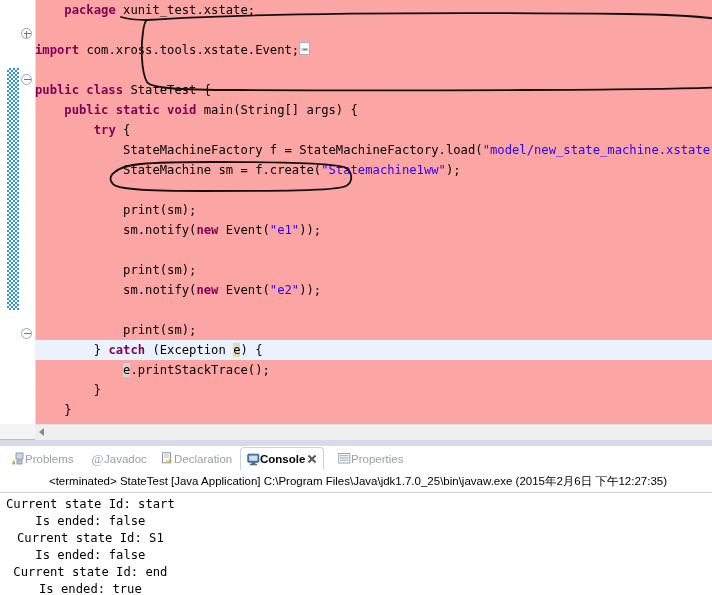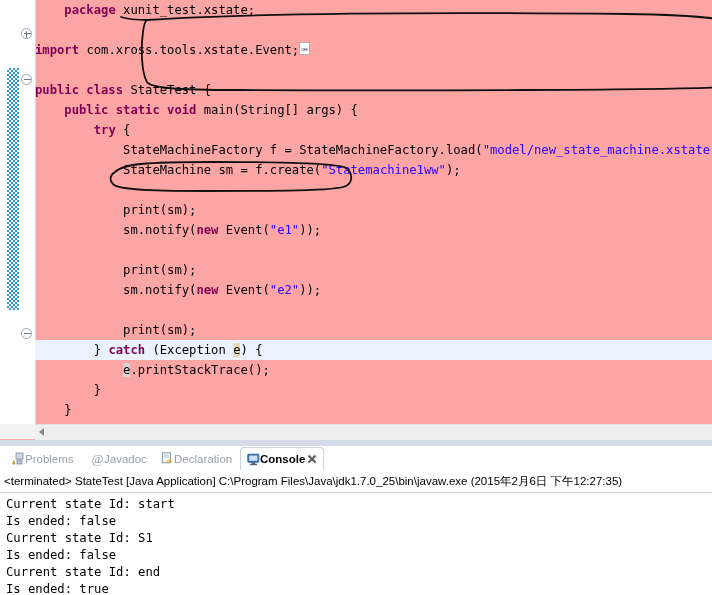--- a/index.html
+++ b/index.html
@@ -63,21 +63,21 @@
        font-family:"Liberation Sans", sans-serif;font-size:11.5px;color:#9aa0a6;padding:0 6px;box-sizing:border-box;}
   .tab.active{color:#000000;font-weight:bold;background:#ffffff;
       border:1px solid #c8d3e0;border-bottom:none;border-radius:4px 4px 0 0;top:1px;height:23px;}
   .ticon{width:13px;height:13px;position:relative;flex:0 0 13px;}
   .close-x{width:10px;height:10px;position:relative;margin-left:2px;}
   .close-x::before,.close-x::after{content:"";position:absolute;left:0;top:4px;width:10px;height:2px;background:#5a5a5a;}
   .close-x::before{transform:rotate(45deg);}
   .close-x::after{transform:rotate(-45deg);}
 
   
-  .console{position:absolute;left:0;top:470px;width:712px;height:125px;background:#ffffff;}
+  .console{position:absolute;left:0;top:470px;width:712px;height:125px;background:#ffffff;text-align:center;}
   .con-head{position:absolute;left:4px;top:4px;right:0;
      font-family:"Liberation Sans", sans-serif;font-size:11.5px;color:#000;white-space:nowrap;}
   .con-sep{position:absolute;left:0;top:22px;width:712px;height:1px;background:#cfcfcf;}
   pre.conout{position:absolute;left:4px;top:24px;margin:2px;
      font-family:"DejaVu Sans Mono", monospace;font-size:12.2px;line-height:17px;color:#000;white-space:pre;}
 </style>
 </head>
 <body>
 
 <div class="app">
@@ -164,20 +164,31 @@
           <rect x="0.8" y="1.2" width="11" height="8" rx="0.8" fill="#3d7bbf" stroke="#2a5a90" stroke-width="0.9"></rect>
           <rect x="2.2" y="2.6" width="8.2" height="5.2" fill="#cfe2f5"></rect>
           <rect x="4.6" y="9.4" width="3.6" height="1.6" fill="#5b6670"></rect>
           <rect x="2.8" y="10.8" width="7.2" height="1.4" rx="0.5" fill="#5b6670"></rect>
         </svg>
       </span>
       <span>Console</span>
       <span class="close-x"></span>
     </div>
 
+    <div class="tab" style="left:332px;">
+      <span class="ticon">
+        <svg width="13" height="13" viewBox="0 0 13 13">
+          <rect x="0.8" y="1.5" width="11" height="9.5" fill="#ffffff" stroke="#8e9aa6" stroke-width="0.9"></rect>
+          <rect x="2" y="3" width="8.6" height="1.3" fill="#a9bbcd"></rect>
+          <rect x="2" y="5.3" width="8.6" height="1.3" fill="#a9bbcd"></rect>
+          <rect x="2" y="7.6" width="8.6" height="1.3" fill="#a9bbcd"></rect>
+        </svg>
+      </span>
+      <span>Properties</span>
+    </div>
 
   </div>
 
   <div class="console">
     <div class="con-head">&lt;terminated&gt; StateTest [Java Application] C:\Program Files\Java\jdk1.7.0_25\bin\javaw.exe (2015年2月6日 下午12:27:35)</div>
     <div class="con-sep"></div>
     <pre class="conout">Current state Id: start
 Is ended: false
 Current state Id: S1
 Is ended: false

